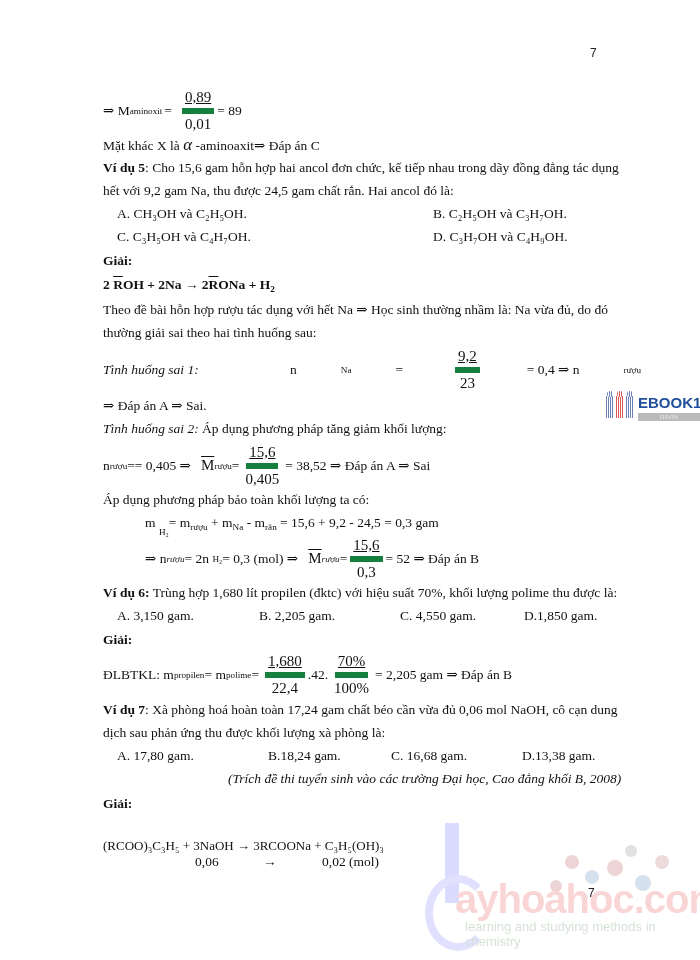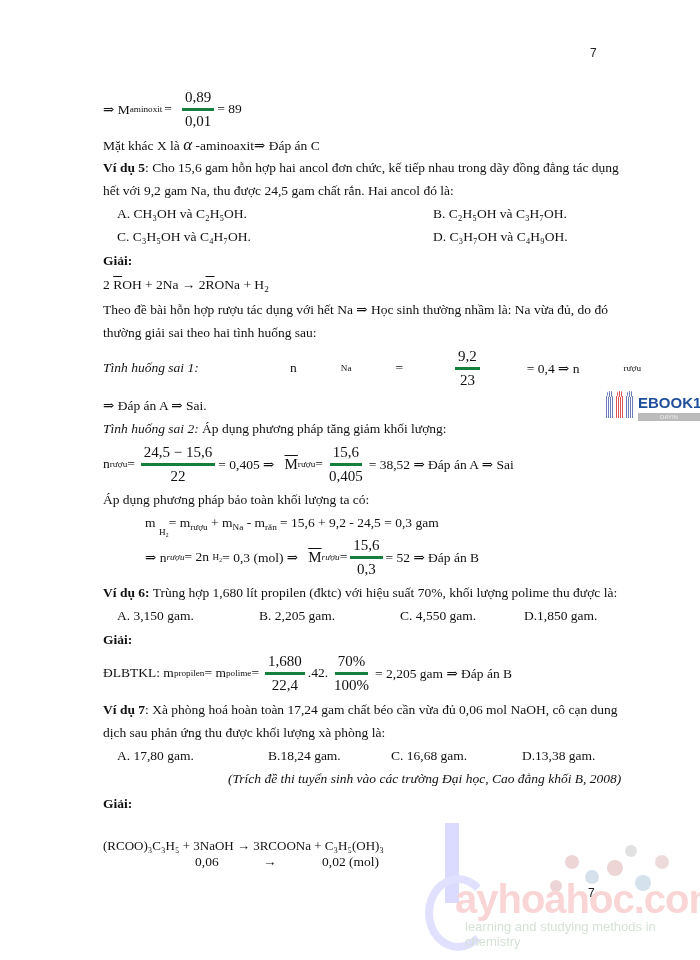--- a/index.html
+++ b/index.html
@@ -4,21 +4,21 @@
 <style>
   html, body { margin:0; padding:0; background:#ffffff; }
   body { width:700px; height:960px; position:relative; overflow:hidden;
          font-family:"Liberation Serif","DejaVu Serif",serif; color:#111; font-size:13.5px; }
   .abs { position:absolute; white-space:nowrap; }
   .pnum { font-family:"Liberation Sans","DejaVu Sans",sans-serif; font-size:12px; color:#222; }
   b.bold, .bold { font-weight:bold; }
   .it { font-style:italic; }
   sub { font-size:0.68em; vertical-align:-0.3em; line-height:0; }
   .frac { display:inline-flex; flex-direction:column; align-items:center; vertical-align:middle; margin:0 3px; line-height:1.25; font-size:15px; }
-  .frac .num { border-bottom:3px solid #15803d; padding:0 3px 1px; }
+  .frac .num { border-bottom:6px solid #15803d; padding:0 3px 1px;text-decoration:underline; }
   .frac .den { padding:1px 3px 0; }
   .ov { text-decoration:overline; }
   .line { display:flex; align-items:center; }
   
   .wm { position:absolute; left:425px; top:815px; width:270px; height:130px; opacity:0.35; }
   .wm-text { position:absolute; left:30px; top:62px; font-family:"Liberation Sans","DejaVu Sans",sans-serif;
              font-size:40px; font-weight:bold; color:#e88; letter-spacing:-1px; }
   .wm-sub { position:absolute; left:40px; top:104px; font-family:"Liberation Sans",sans-serif; font-size:13px; color:#8a8; }
   .wm-bar { position:absolute; left:20px; top:8px; width:14px; height:80px; background:#99f; }
   .wm-ring { position:absolute; left:0px; top:60px; width:50px; height:60px; border:8px solid #aaf; border-right-color:transparent; border-radius:50%; }
@@ -58,21 +58,21 @@
 <div class="abs" style="left:103px;top:160px;">
   <b>Ví dụ 5</b><span>: Cho 15,6 gam hỗn hợp hai ancol đơn chức, kế tiếp nhau trong dãy đồng đẳng tác dụng</span>
 </div>
 <div class="abs" style="left:103px;top:183px;">hết với 9,2 gam Na, thu được 24,5 gam chất rắn. Hai ancol đó là:</div>
 <div class="abs" style="left:117px;top:206px;">A. CH₃OH và C₂H₅OH.</div>
 <div class="abs" style="left:433px;top:206px;">B. C₂H₅OH và C₃H₇OH.</div>
 <div class="abs" style="left:117px;top:229px;">C. C₃H₅OH và C₄H₇OH.</div>
 <div class="abs" style="left:433px;top:229px;">D. C₃H₇OH và C₄H₉OH.</div>
 <div class="abs bold" style="left:103px;top:253px;">Giải:</div>
 
-<div class="abs" style="left:103px;top:277px;">
+<div class="abs" style="left:103px;top:277px;font-weight:bold;">
   <span>2</span>
   <span class="ov">R</span><span>OH   + 2Na → 2</span><span class="ov">R</span><span>ONa    + H</span><sub>2</sub>
 </div>
 
 <div class="abs" style="left:103px;top:301px;width:494px;text-align:justify;">Theo đề bài hỗn hợp rượu tác dụng với hết Na ⇒ Học sinh thường nhầm là: Na vừa đủ, do đó</div>
 <div class="abs" style="left:103px;top:325px;">thường giải sai theo hai tình huống sau:</div>
 
 <div class="abs line" style="left:103px;top:347px;gap:44px;">
   <span class="it">Tình huống sai 1:</span>&nbsp;
   <span>n</span><sub>Na</sub><span>=</span>
@@ -89,24 +89,20 @@
   <span>= 39</span>
 </div>
 
 <div class="abs" style="left:103px;top:397px;">⇒  Đáp án A ⇒  Sai.</div>
 
 <div class="abs" style="left:103px;top:421px;">
   <span class="it">Tình huống sai 2:</span><span> Áp dụng phương pháp tăng giảm khối lượng:</span>
 </div>
 <div class="abs line" style="left:103px;top:443px;">
   <span>n</span><sub>rượu</sub><span>=</span>
-  <span class="frac" style="margin-left:6px">
-      <span class="num">24,5 − 15,6</span>
-      <span class="den">22</span>
-    </span>
   <span>= 0,405 ⇒</span>&nbsp;&nbsp;&nbsp;
   <span class="ov" style="font-size:15px">M</span><sub>rượu</sub><span>=</span>
   <span class="frac">
       <span class="num">15,6</span>
       <span class="den">0,405</span>
     </span>
   <span>= 38,52     ⇒ Đáp án A ⇒  Sai</span>
 </div>
 
 <div class="abs" style="left:103px;top:492px;">Áp dụng phương pháp bảo toàn khối lượng ta có:</div>

